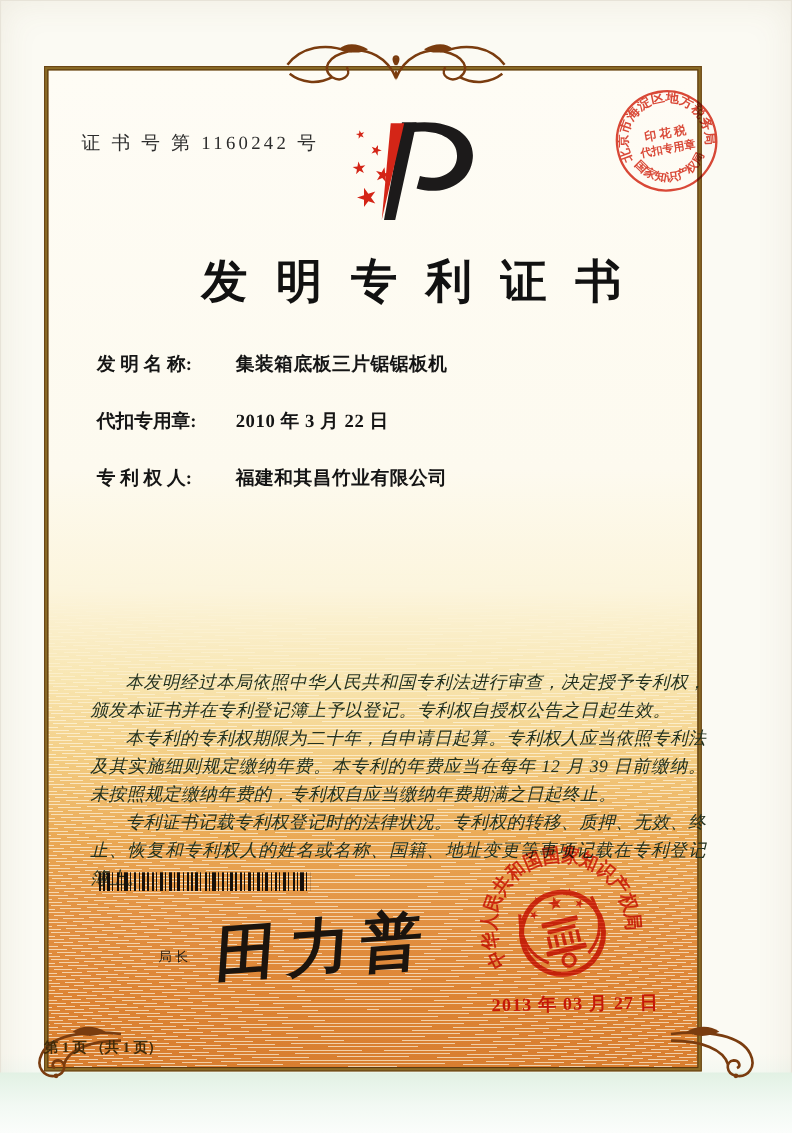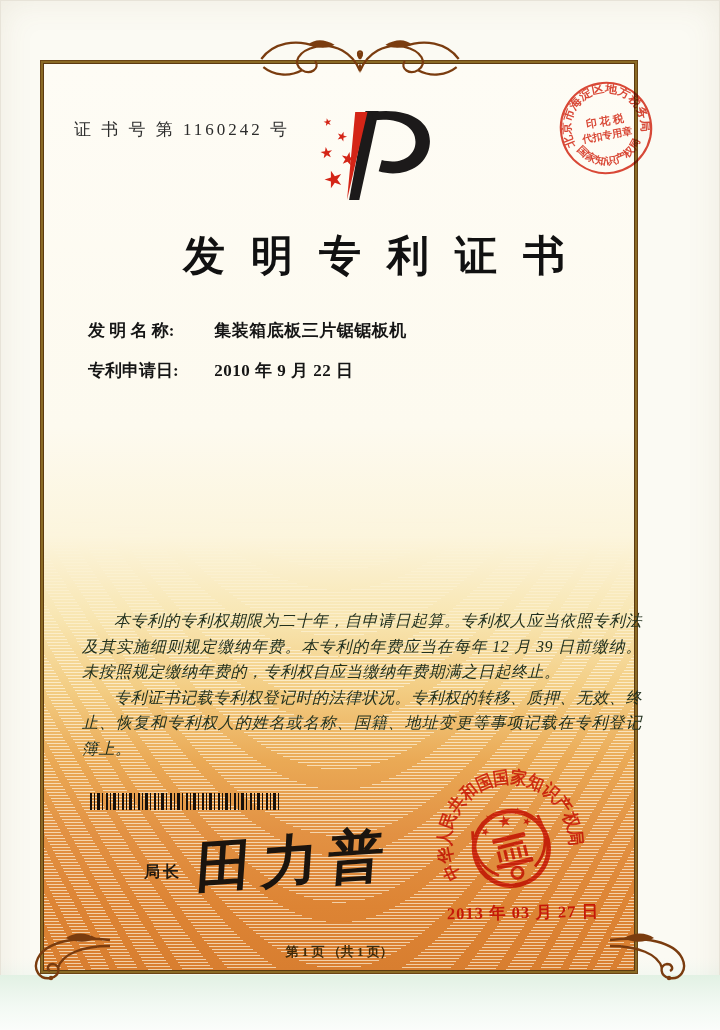--- a/index.html
+++ b/index.html
@@ -37,42 +37,42 @@
   
   .cert-no{position:absolute;left:74px;top:118px;font-size:17px;color:#2c2c2c;
     letter-spacing:3px;white-space:pre;}
   .logo{position:absolute;left:300px;top:108px;width:138px;height:94px;}
   .tax-stamp{position:absolute;left:556px;top:78px;width:100px;height:100px;
     transform:rotate(-10deg);opacity:.88;mix-blend-mode:multiply;}
   .title{position:absolute;left:0;top:214px;width:720px;margin:14px;text-align:center;
     font-size:42px;font-weight:700;color:#111;letter-spacing:26px;text-indent:26px;}
   
   .fields{position:absolute;left:88px;top:320px;width:540px;display:flex;
-    flex-direction:column;gap:18px;}
+    flex-direction:column;gap:30px;}
   .field-row{font-size:17px;color:#151515;line-height:22px;}
   .f-label{display:inline-block;min-width:122px;font-weight:600;white-space:pre;}
   .f-value{font-weight:600;letter-spacing:.5px;white-space:pre;}
   
   .paragraphs{position:absolute;left:82px;top:608px;width:560px;color:#22311f;}
   .paragraphs p{margin:0;text-indent:2em;font-size:16px;line-height:25.5px;
     letter-spacing:.5px;text-align:justify;font-style:italic;}
   
   .barcode{position:absolute;left:90px;top:793px;width:192px;height:17px;
     background:repeating-linear-gradient(90deg,
       #17100a 0 2px,transparent 2px 4px,#17100a 4px 5px,transparent 5px 7px,
       #17100a 7px 10px,transparent 10px 12px,#17100a 12px 13px,transparent 13px 16px);}
-  .sig-title{position:absolute;left:144px;top:862px;font-size:16px;color:#221a10;
-    font-weight:700;letter-spacing:3px;}
+  .sig-title{position:absolute;left:144px;top:862px;font-size:12px;color:#221a10;
+    font-weight:400;letter-spacing:3px;}
   .sig-name{position:absolute;left:196px;top:824px;font-size:56px;font-weight:700;
     color:#1b140e;letter-spacing:10px;transform:rotate(-4deg) skewX(-8deg);}
   .big-seal{position:absolute;left:430px;top:763px;width:160px;height:160px;
     transform:rotate(-14deg);opacity:.92;mix-blend-mode:multiply;}
   .seal-date{position:absolute;left:447px;top:902px;font-size:16.5px;font-weight:700;
     color:#c51808;letter-spacing:1px;white-space:pre;transform:rotate(-1deg);}
-  .footer{position:absolute;left:40px;top:943px;width:598px;text-align:center;
+  .footer{position:absolute;left:40px;top:943px;width:598px;text-align:left;
     font-size:13px;font-weight:700;color:#3f2a0a;white-space:pre;}
 </style>
 </head>
 <body>
 
 <div class="page">
 
   <div class="frame">
     <div class="frame-inner">
       <div class="waves"></div>
@@ -160,26 +160,31 @@
   </svg>
 
   <h1 class="title">发明专利证书</h1>
 
   <div class="fields">
     <div class="field-row">
       <span class="f-label">发 明 名 称:</span>
       <span class="f-value">集装箱底板三片锯锯板机</span>
     </div>
     <div class="field-row">
-      <span class="f-label">专利申请日:</span>
-      <span class="f-value">2010 年 9 月 22 日</span>
+      <span class="f-label">代扣专用章:</span>
+      <span class="f-value">2010 年 3 月 22 日</span>
+    </div>
+    <div class="field-row">
+      <span class="f-label">专 利 权 人:</span>
+      <span class="f-value">福建和其昌竹业有限公司</span>
     </div>
   </div>
 
   <div class="paragraphs">
+    <p>本发明经过本局依照中华人民共和国专利法进行审查，决定授予专利权，颁发本证书并在专利登记簿上予以登记。专利权自授权公告之日起生效。</p>
     <p>本专利的专利权期限为二十年，自申请日起算。专利权人应当依照专利法及其实施细则规定缴纳年费。本专利的年费应当在每年 12 月 39 日前缴纳。未按照规定缴纳年费的，专利权自应当缴纳年费期满之日起终止。</p>
     <p>专利证书记载专利权登记时的法律状况。专利权的转移、质押、无效、终止、恢复和专利权人的姓名或名称、国籍、地址变更等事项记载在专利登记簿上。</p>
   </div>
 
   <div class="barcode"></div>
 
   <div class="sig-title">局长</div>
   <div class="sig-name">田力普</div>
 
   <svg class="big-seal" viewBox="0 0 172 172">

